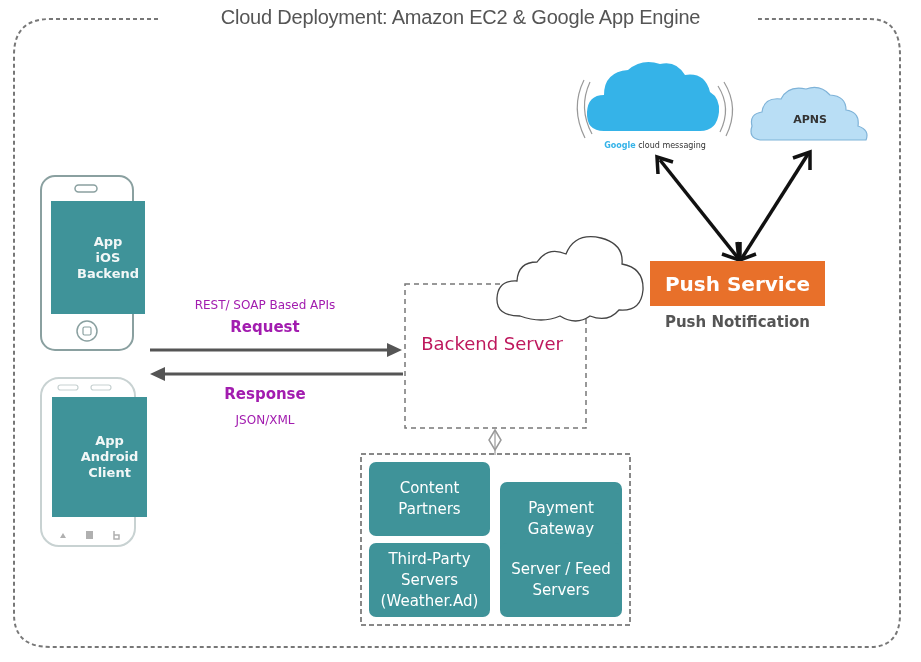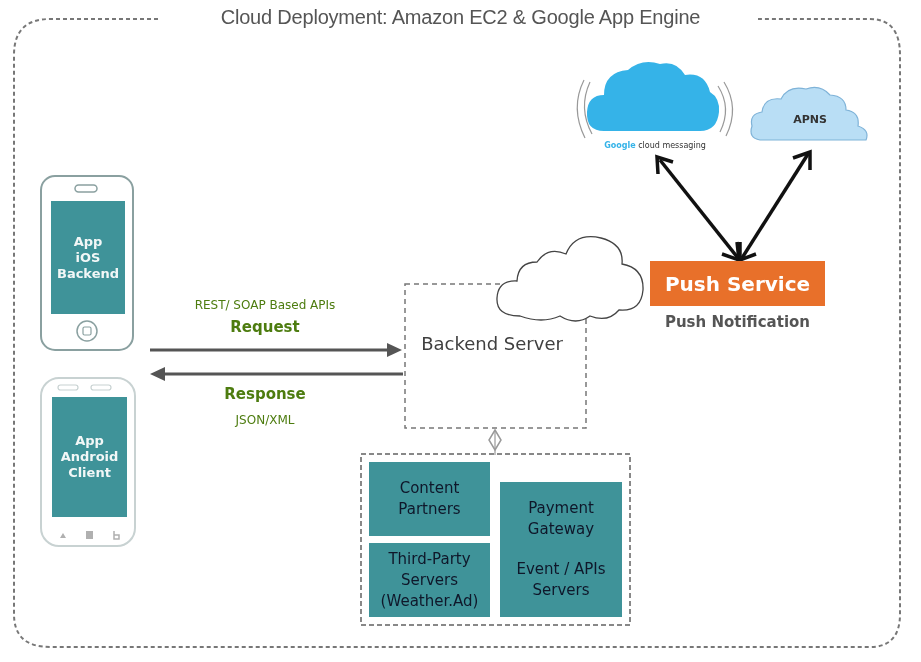--- a/index.html
+++ b/index.html
@@ -5,24 +5,24 @@
   html, body { margin: 0; padding: 0; background: #ffffff; }
   body { width: 921px; height: 662px; position: relative; overflow: hidden;
          font-family: "DejaVu Sans", sans-serif; color: #555; }
   .abs { position: absolute; }
   svg.layer { position: absolute; left: 0; top: 0; }
   .title { left: 0; width: 921px; top: 6px; text-align: center; font-family: "Liberation Sans", sans-serif;
            font-size: 20px; color: #555; letter-spacing: -0.2px; }
   .title span { background: #fff; padding: 0 4px; }
   .phone-screen { background: #3f9399; color: #f2f7f7; font-weight: bold; text-align: center;
                   display: flex; align-items: center; justify-content: center; flex-direction: column;
-                  font-size: 13px; line-height: 16px; }
-  .label { text-align: center; color: #4d7c0f; }
-  .tile { background: #3f9399; color: #0f172a; text-align: center; display: flex; flex-direction: column;
-          justify-content: center; font-size: 15px; line-height: 21px; }
+                  font-size: 13px; line-height: 16px; padding-left: 20px; }
+  .label { text-align: center; color: #a21caf; }
+  .tile { background: #3f9399; color: #ffffff; text-align: center; display: flex; flex-direction: column;
+          justify-content: center; font-size: 15px; line-height: 21px; border-radius: 7px; }
   .push-box { background: #e8702a; color: #fff; font-weight: bold; font-size: 20px;
               display: flex; align-items: center; justify-content: center; text-align: right; }
 </style>
 </head>
 <body>
 
 <svg class="layer" width="921" height="662">
 
   <path d="M158 19 H50 Q14 19 14 55 V614 Q14 647 50 647 H870 Q900 647 900 614 V55 Q900 19 870 19 H758" fill="none" stroke="#777" stroke-width="2" stroke-dasharray="4 3"></path>
 
@@ -95,39 +95,39 @@
   <span>App</span>
   <span>Android</span>
   <span>Client</span>
 </div>
 
 <div class="abs label" style="left:160px;top:298px;width:210px;font-size:12px;">REST/ SOAP Based APIs</div>
 <div class="abs label" style="left:160px;top:318px;width:210px;font-size:15px;font-weight:bold;">Request</div>
 <div class="abs label" style="left:160px;top:385px;width:210px;font-size:15px;font-weight:bold;">Response</div>
 <div class="abs label" style="left:160px;top:413px;width:210px;font-size:12px;">JSON/XML</div>
 
-<div class="abs" style="left:405px;top:330px;width:174px;text-align:center;font-size:18px;line-height:28px;color:#404040;">
+<div class="abs" style="left:405px;top:330px;width:174px;text-align:center;font-size:18px;line-height:28px;color:#be185d;">
   <div>Backend Server</div>
 </div>
 
 <div class="abs tile" style="left:369px;top:462px;width:121px;height:74px;">
   <span>Content</span>
   <span>Partners</span>
 </div>
 <div class="abs tile" style="left:500px;top:462px;width:122px;height:74px;margin-top:20px;">
   <span>Payment</span>
   <span>Gateway</span>
 </div>
 <div class="abs tile" style="left:369px;top:543px;width:121px;height:74px;">
   <span>Third-Party</span>
   <span>Servers</span>
   <span>(Weather.Ad)</span>
 </div>
 <div class="abs tile" style="left:500px;top:543px;width:122px;height:74px;">
-  <span>Event / APIs</span>
+  <span>Server / Feed</span>
   <span>Servers</span>
 </div>
 
 <div class="abs" style="left:590px;top:141px;width:130px;text-align:center;font-size:8px;color:#333;">
   <span style="color:#35b3e8;font-weight:bold;margin-top:25px;">Google</span>
   <span>cloud messaging</span>
 </div>
 
 <div class="abs" style="left:770px;top:113px;width:80px;text-align:center;font-size:11px;font-weight:bold;color:#333;">APNS</div>
 

